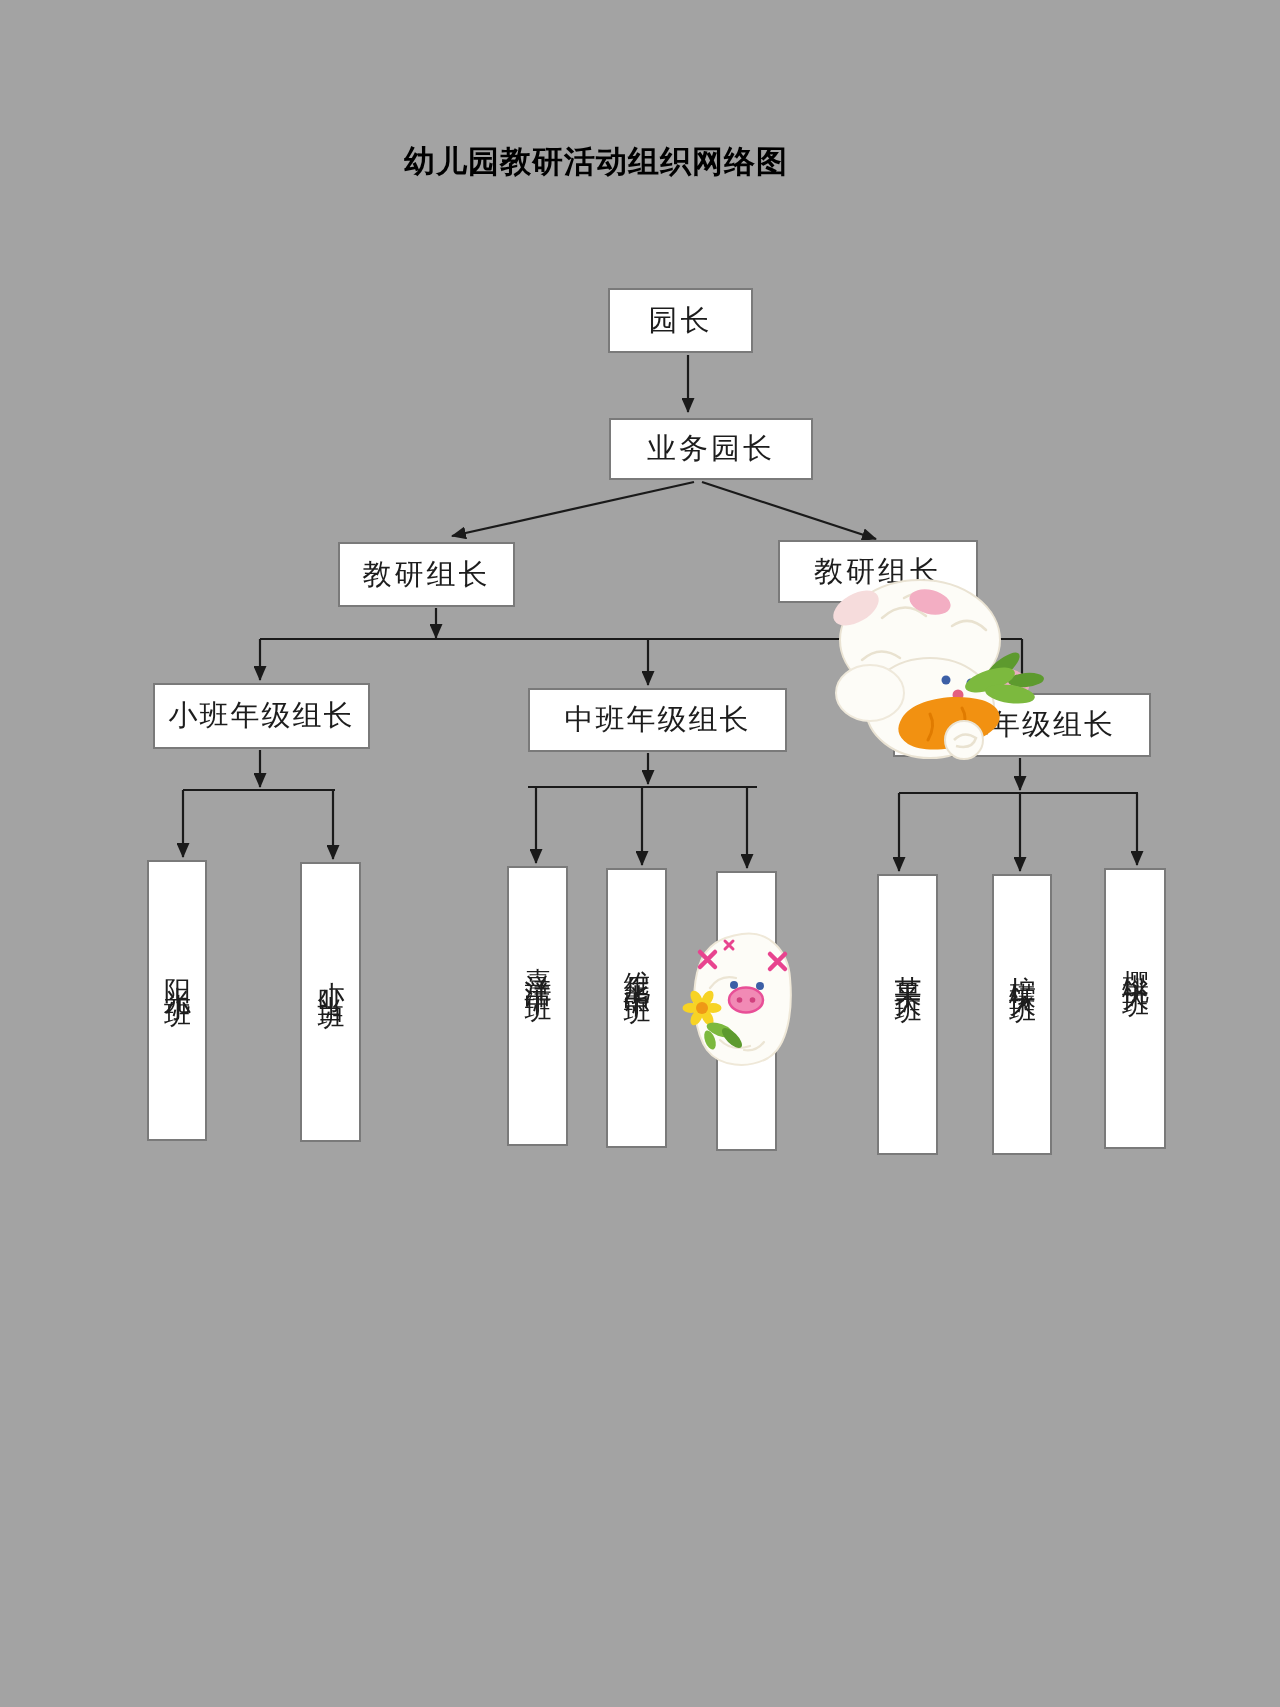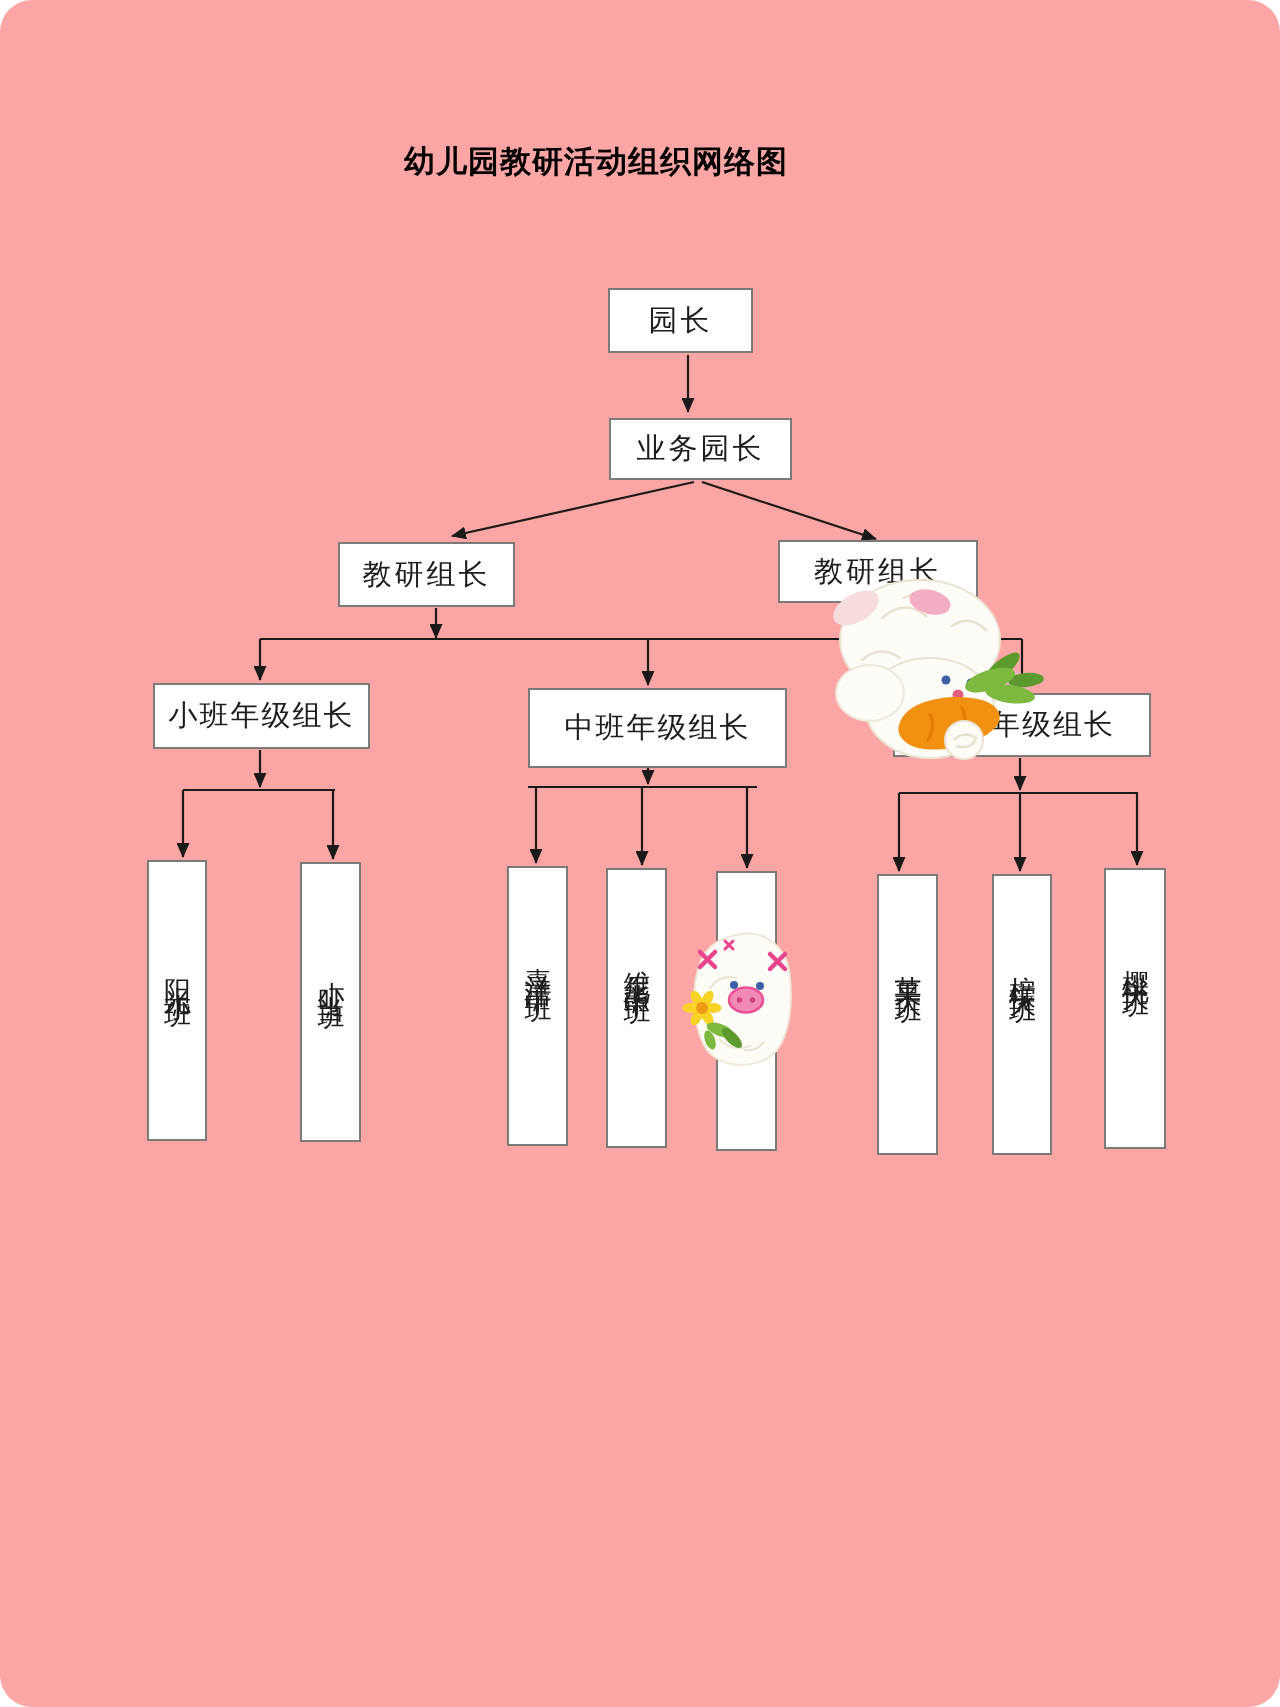--- a/index.html
+++ b/index.html
@@ -1,18 +1,18 @@
 <!DOCTYPE html>
 <html><head>
 <meta charset="utf-8">
 <style>
   html,body { margin:0; padding:0; background:#ffffff; }
   .canvas {
-    position:relative; width:1280px; height:1707px; background:#fca5a5;
-    font-family:"Liberation Serif","DejaVu Serif",serif; color:#1d1d1d; overflow:hidden;border-radius:32px;
+    position:relative; width:1280px; height:1707px; background:#a3a3a3;
+    font-family:"Liberation Serif","DejaVu Serif",serif; color:#1d1d1d; overflow:hidden;
   }
   .title {
     position:absolute; left:404px; top:141px; margin:0;
     font-size:31px; font-weight:700; letter-spacing:1px; white-space:nowrap; color:#000;
   }
   .connectors { position:absolute; left:0; top:0; z-index:1; }
   .connectors line { stroke:#1a1a1a; stroke-width:2.2px; }
   .hbox {
     position:absolute; z-index:2; box-sizing:border-box;
     background:#ffffff; border:2px solid #7a7a7a;
@@ -75,35 +75,35 @@
       <line x1="899" y1="793" x2="899" y2="871" marker-end="url(#arw)"></line>
       <line x1="1020" y1="793" x2="1020" y2="871" marker-end="url(#arw)"></line>
       <line x1="1137" y1="793" x2="1137" y2="865" marker-end="url(#arw)"></line>
     </g>
   </svg>
 
   <div class="hbox" style="left:608px; top:288px; width:145px; height:65px;">
     <span>园长</span>
   </div>
 
-  <div class="hbox" style="left:609px; top:418px; width:183px; height:62px;">
+  <div class="hbox" style="left:609px; top:418px; width:204px; height:62px;">
     <span>业务园长</span>
   </div>
 
   <div class="hbox" style="left:338px; top:542px; width:177px; height:65px;">
     <span>教研组长</span>
   </div>
   <div class="hbox" style="left:778px; top:540px; width:200px; height:63px;">
     <span>教研组长</span>
   </div>
 
   <div class="hbox" style="left:153px; top:683px; width:217px; height:66px; letter-spacing:2px;">
     <span>小班年级组长</span>
   </div>
-  <div class="hbox" style="left:528px; top:688px; width:259px; height:80px; letter-spacing:2px;">
+  <div class="hbox" style="left:528px; top:688px; width:259px; height:64px; letter-spacing:2px;">
     <span>中班年级组长</span>
   </div>
   <div class="hbox" style="left:893px; top:693px; width:258px; height:64px; letter-spacing:2px;">
     <span>大班年级组长</span>
   </div>
 
   <div class="vbox short" style="left:147px; top:860px; width:60px; height:281px;">
     <span>阳光小班</span>
   </div>
   <div class="vbox short" style="left:300px; top:862px; width:61px; height:280px;">

